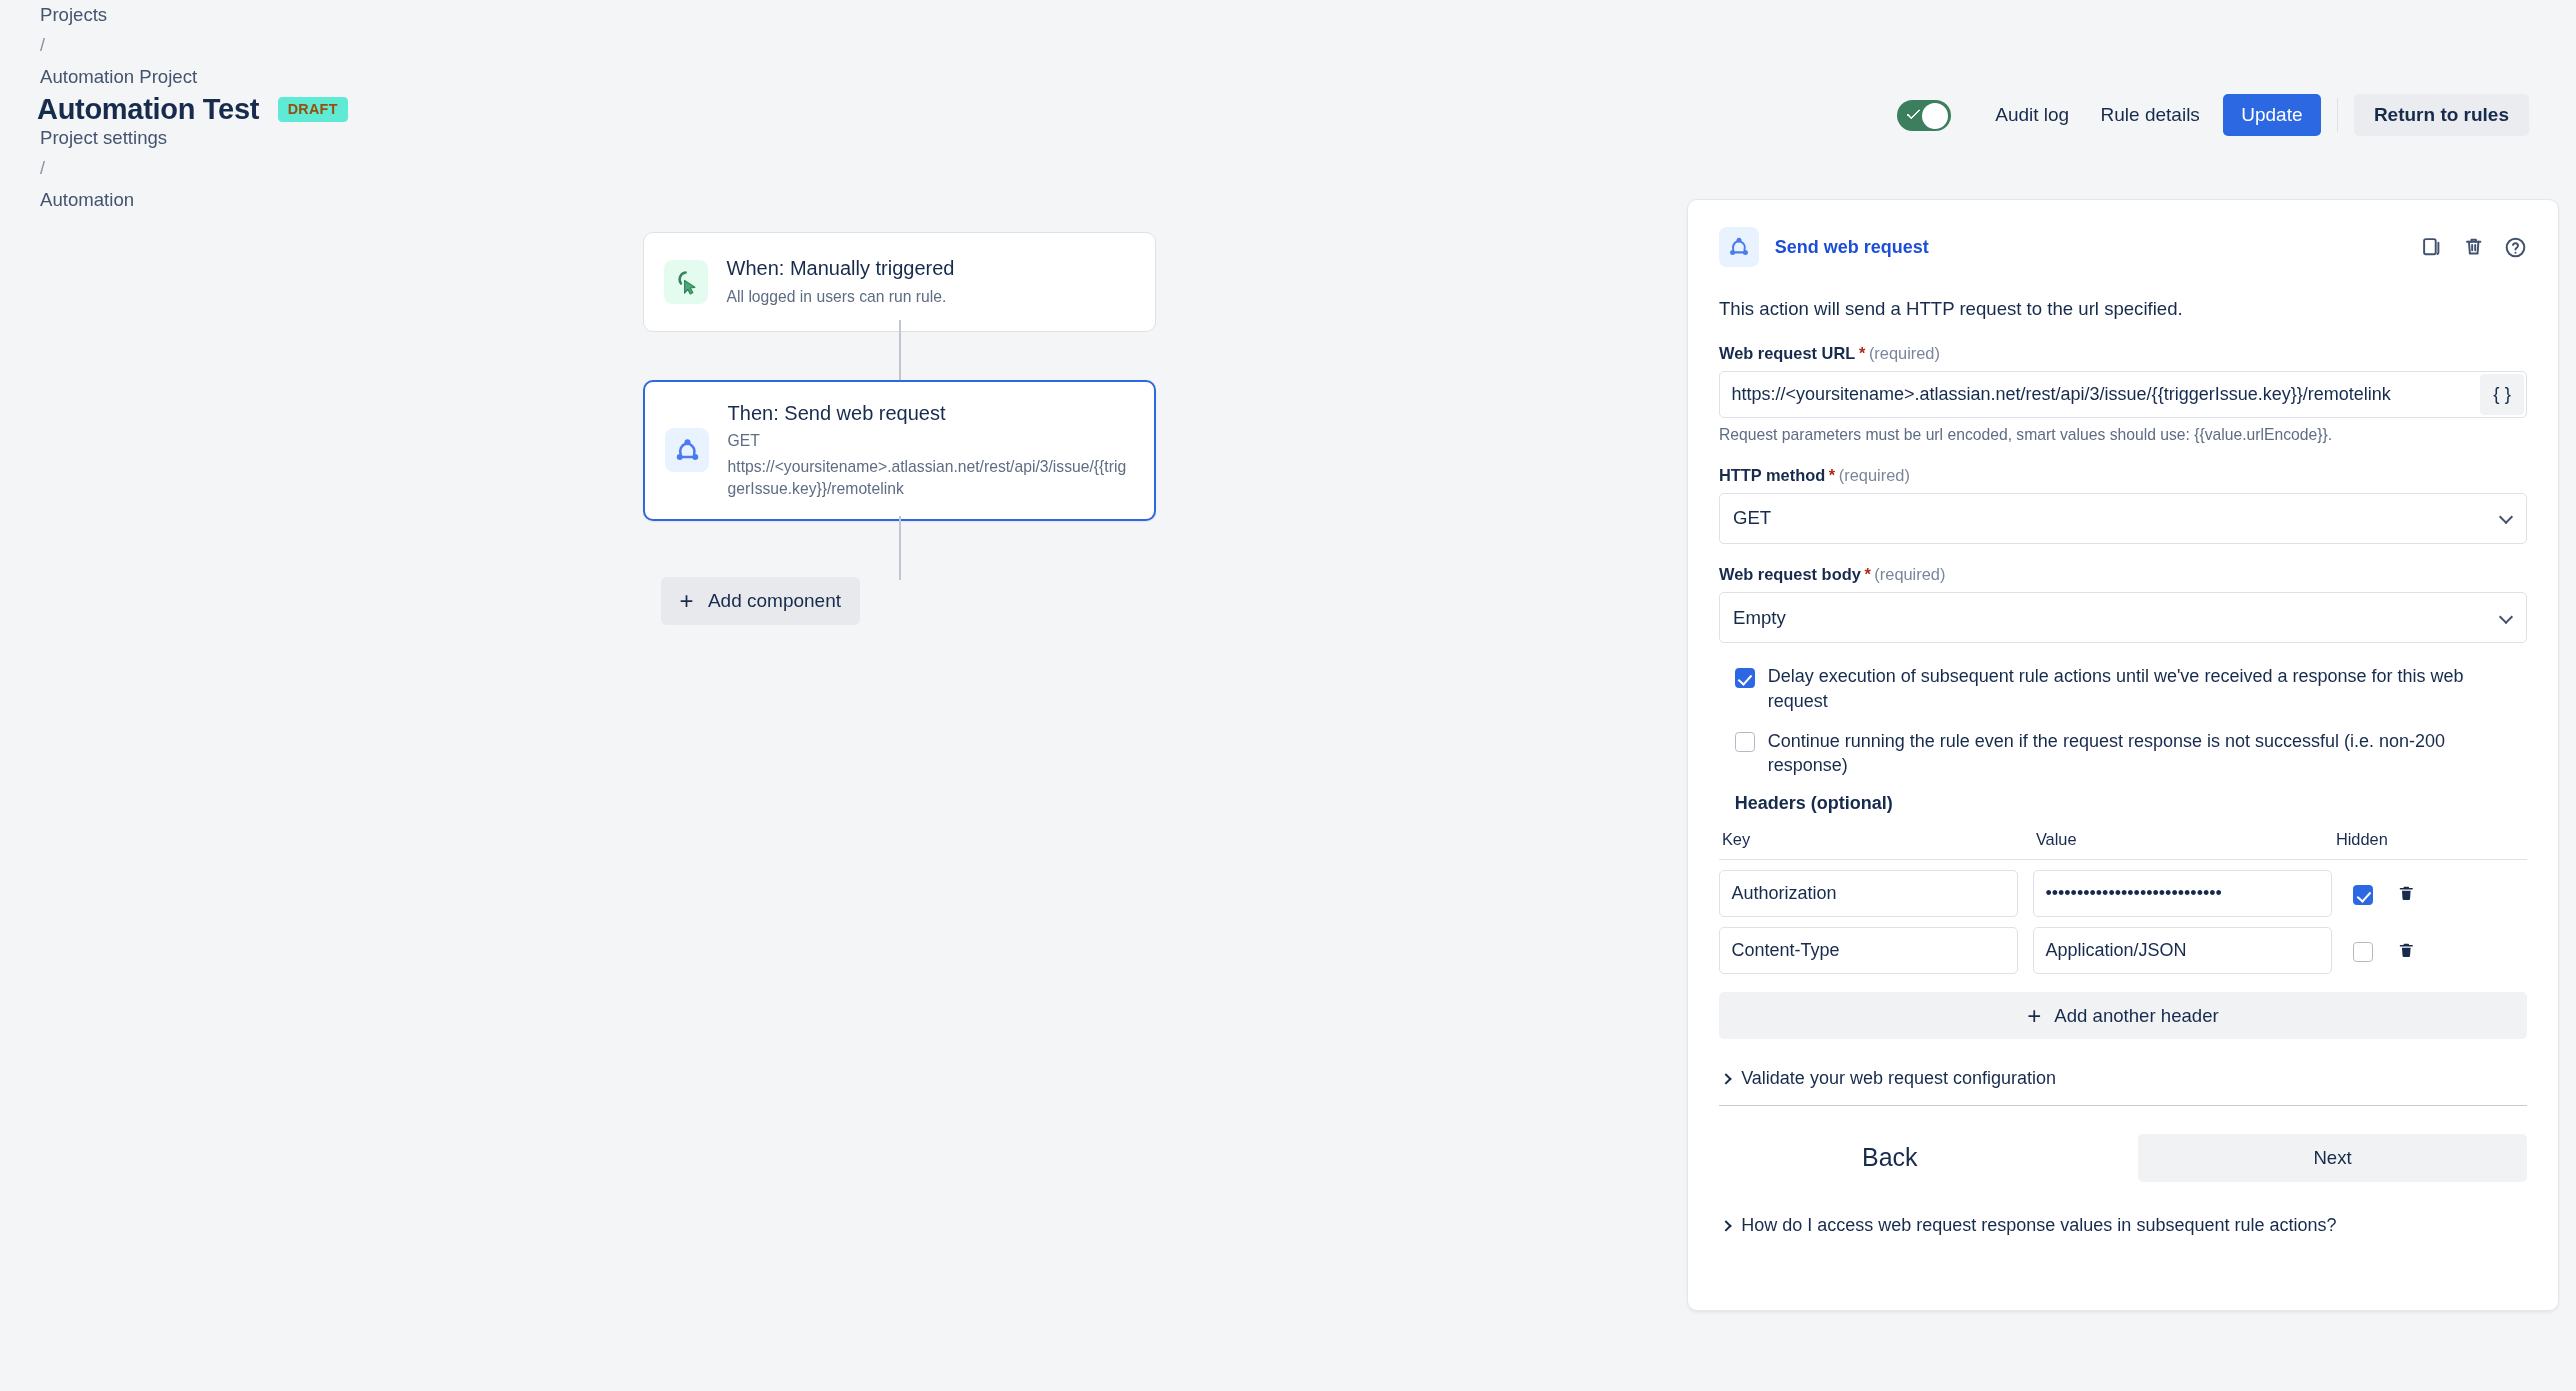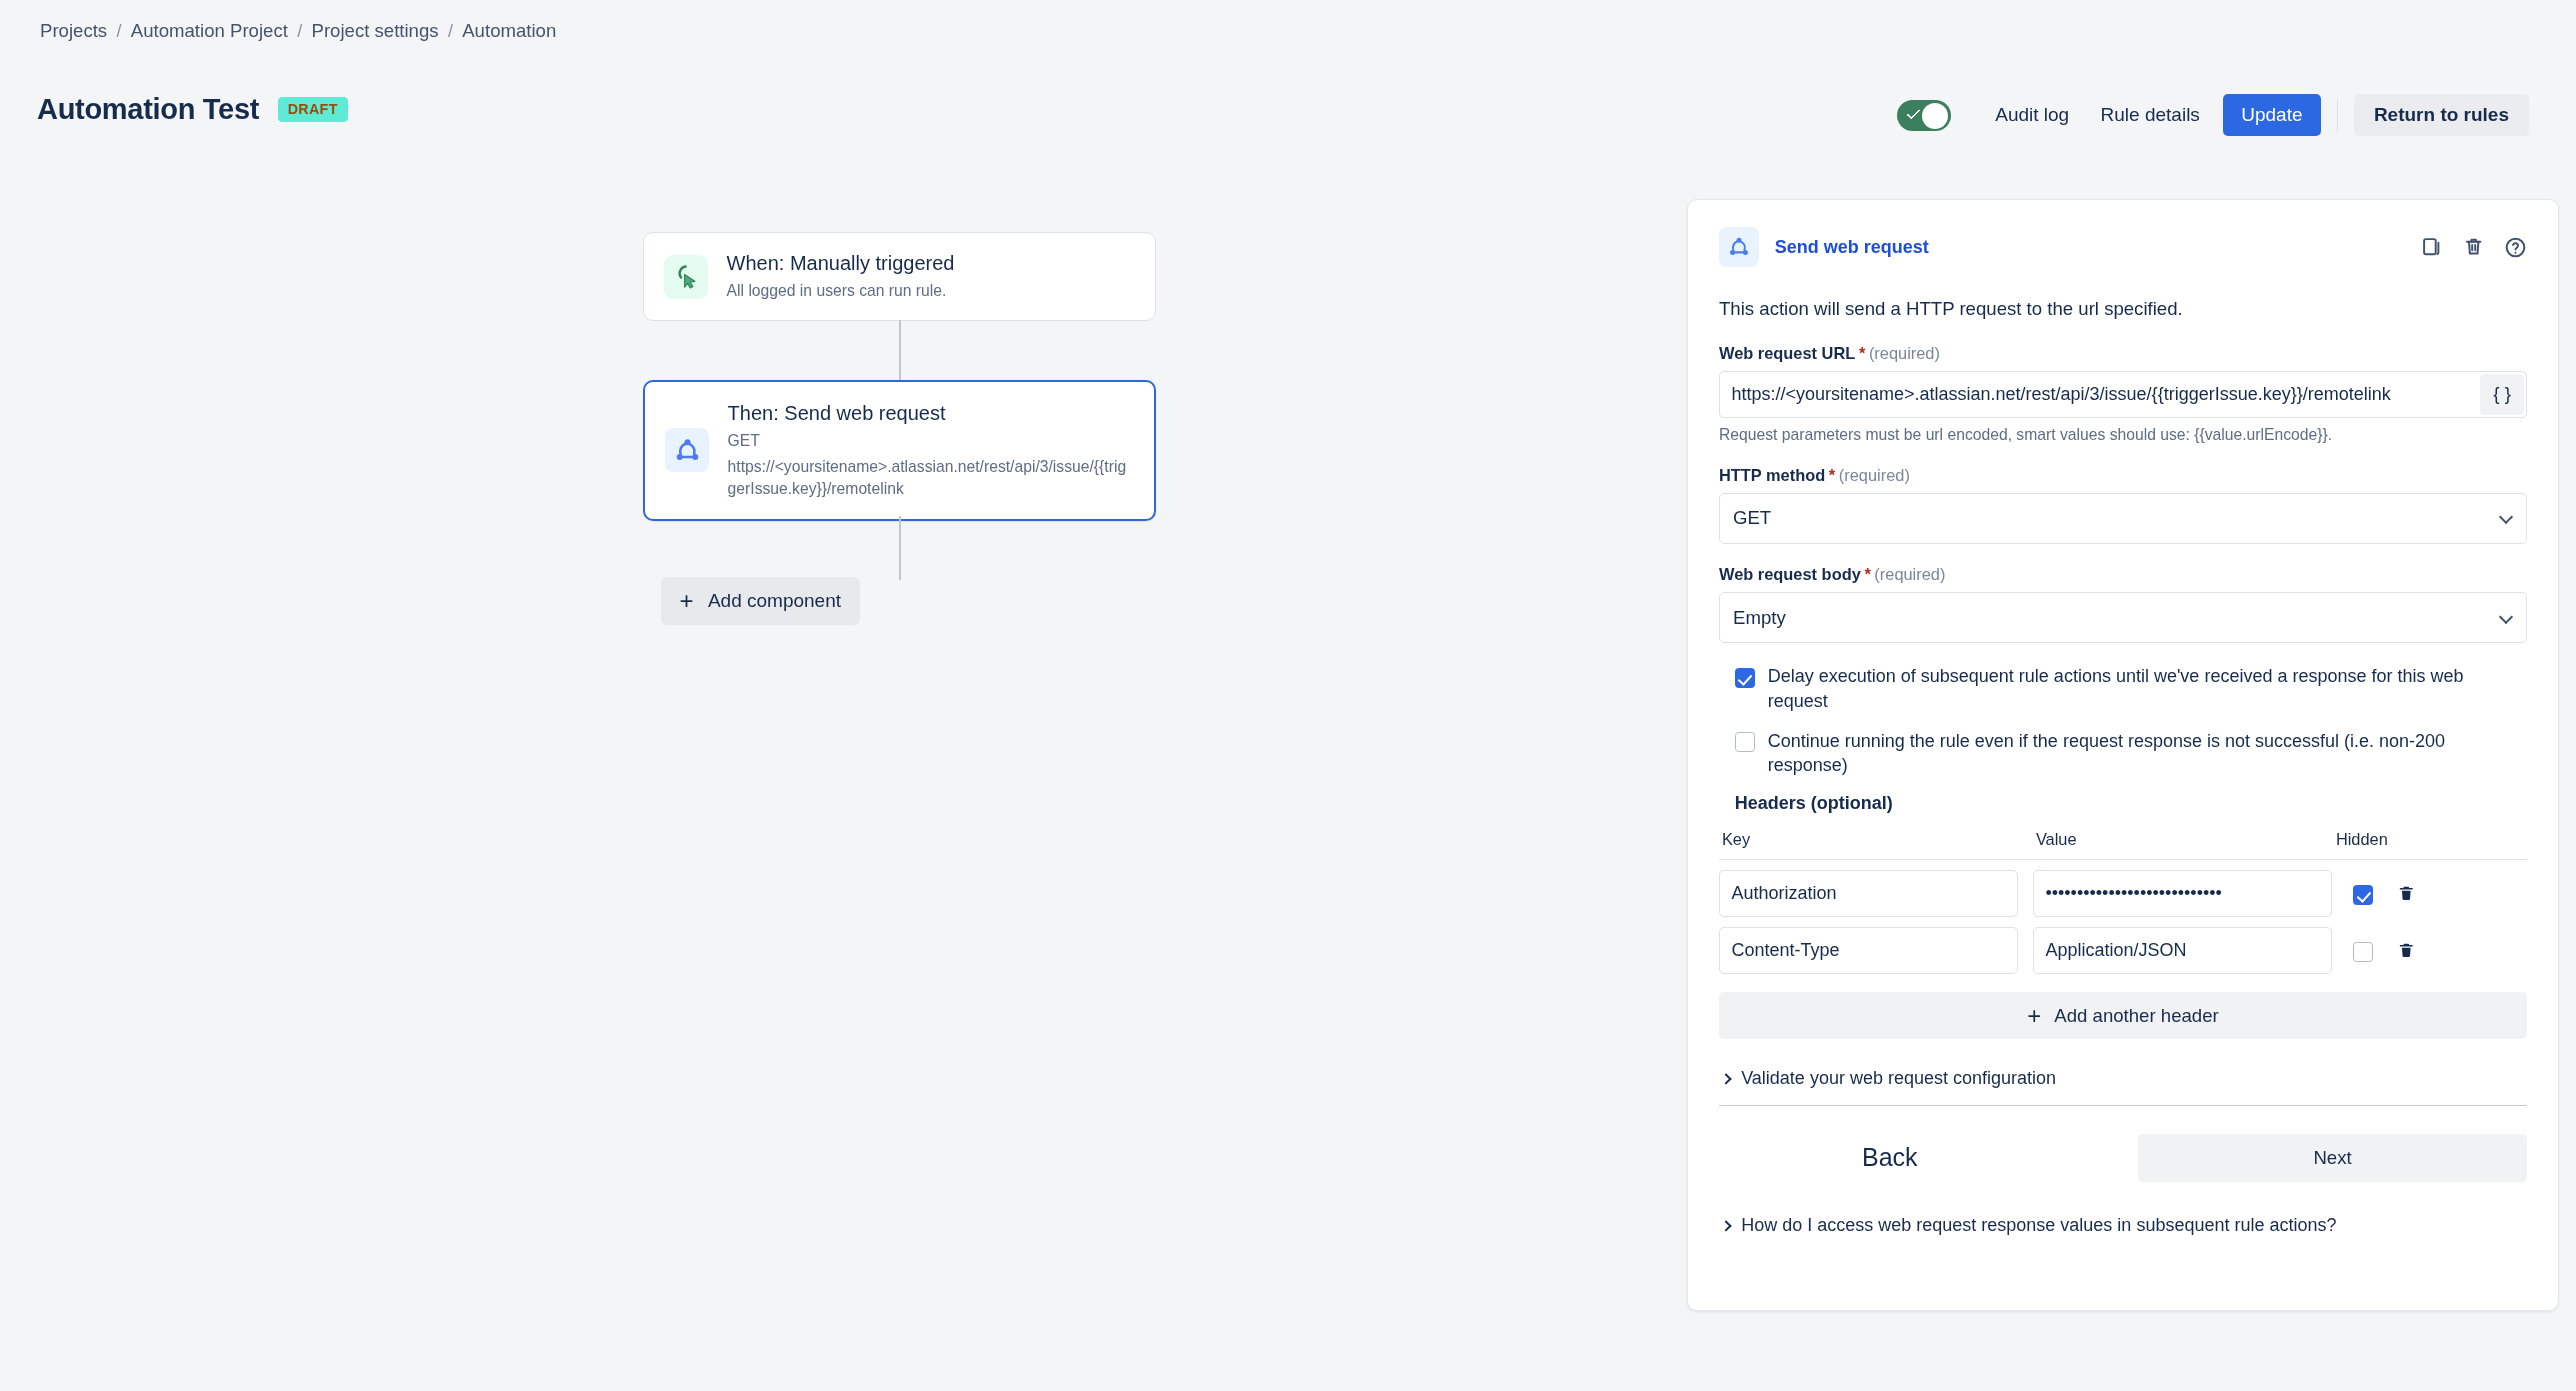--- a/index.html
+++ b/index.html
@@ -8,23 +8,23 @@
     background:#F4F5F7;
     font-family:"Liberation Sans", sans-serif;
     color:#172B4D;
     -webkit-font-smoothing:antialiased;
     overflow:hidden;
     position:relative;
   }
 
   
   .breadcrumb{
-    position:absolute; left:40px; top:20px;
-    display:flex; align-items:center; gap:9.3px;
-    font-size:18.6px; color:#44546F;
+    position:absolute; left:40px; top:4px;
+    display:flex; align-items:flex-start; gap:9.3px;
+    font-size:18.6px; color:#44546F;flex-direction:column;
   }
   .crumb{color:#44546F; cursor:pointer;}
   .crumb-sep{color:#8993A4; font-size:18px;}
 
   
   .page-header{
     position:absolute; left:0; right:0; top:93px; height:79px;
   }
   .title-wrap{
     position:absolute; left:37px; top:0;
@@ -74,21 +74,21 @@
 
   
   .canvas{position:absolute; left:0; top:193px; width:1672px; height:1143px;}
 
   .rule-card{
     position:absolute; left:643px; width:513px;
     background:#FFFFFF; border:1.4px solid #DFE1E6; border-radius:10px;
     display:flex; align-items:flex-start; gap:18.6px; padding:18.6px 20px;
     cursor:pointer;
   }
-  #card-trigger{top:39px; height:89px; align-items:center;}
+  #card-trigger{top:39px; height:100px; align-items:center;}
   #card-action{
     top:187px; min-height:136px; border:2.9px solid #2D68E3; align-items:center;
     box-shadow:0 0.7px 1.4px rgba(9,30,66,.08);
   }
 
   .card-icon{
     width:44px; height:44px; border-radius:8.6px; flex:none;
     display:flex; align-items:center; justify-content:center;
   }
   .icon-green{background:#E3FCEF;}

